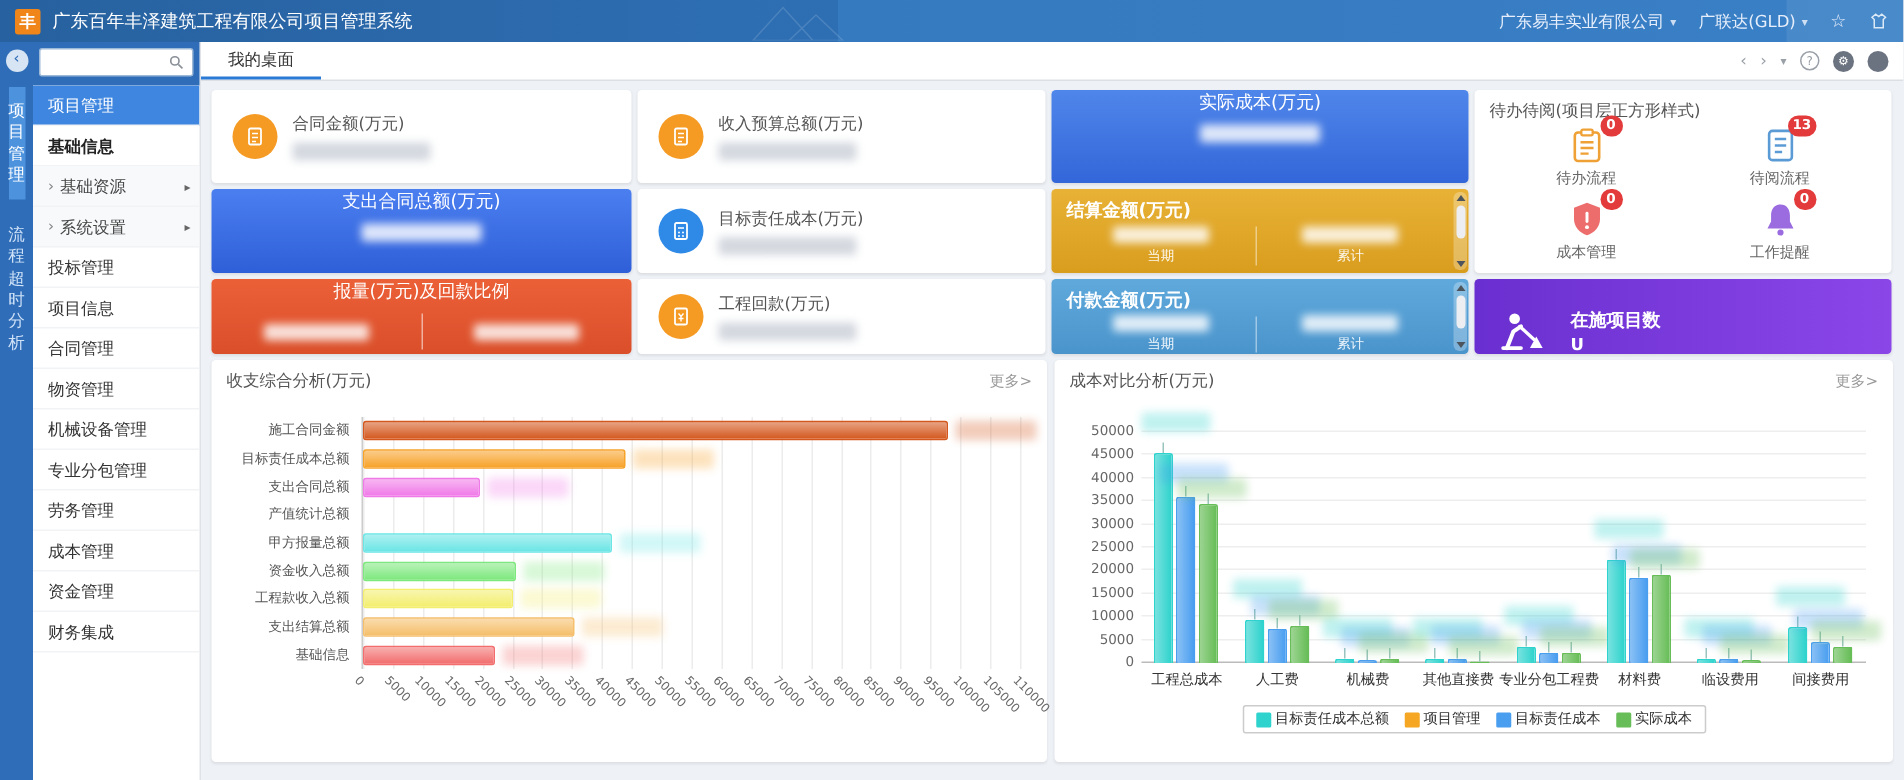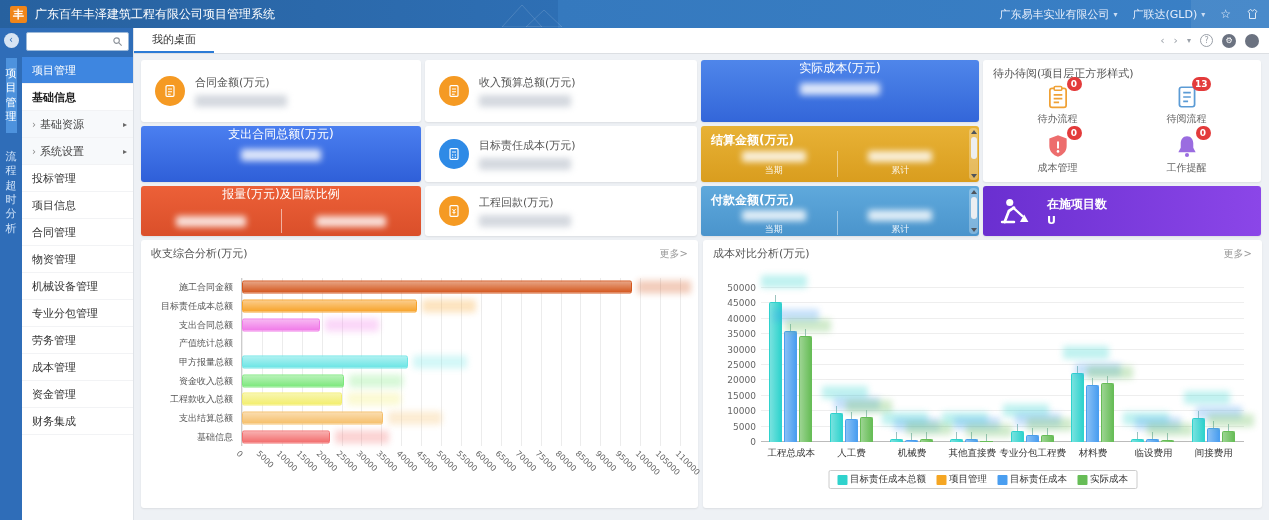--- a/index.html
+++ b/index.html
@@ -84,21 +84,21 @@
 .scroll-thumb {position:absolute;top:9px;left:1.5px;width:6px;height:22px;background:#eceef1;border-radius:3px;}
 
 .card.todo {background:#fff;padding:6px 10px 4px;display:flex;flex-direction:column;grid-area:c4;}
 .todo-title {font-size:11px;color:#555;}
 .todo-grid {flex:1;display:grid;grid-template-columns:1fr 1fr;grid-template-rows:1fr 1fr;}
 .todo-item {display:flex;flex-direction:column;align-items:center;justify-content:center;gap:2px;cursor:pointer;}
 .todo-icon {position:relative;width:26px;height:26px;}
 .badge {position:absolute;top:-7px;right:-11px;min-width:15px;height:14px;border-radius:7px;background:#e33b3b;color:#fff;font-size:9px;font-weight:bold;display:flex;align-items:center;justify-content:center;padding:0 3px;}
 .todo-label {font-size:10px;color:#666;}
 
-.card.purple {background:linear-gradient(90deg,#6a2fd0,#8b46e8);display:flex;align-items:center;padding:0 14px;gap:16px;color:#fff;grid-area:c11;}
+.card.purple {background:linear-gradient(90deg,#6a2fd0,#8b46e8);display:flex;align-items:flex-end;padding:0 14px;gap:16px;color:#fff;grid-area:c11;}
 .purple-text {display:flex;flex-direction:column;gap:1px;}
 .purple-title {font-size:12px;font-weight:bold;}
 .purple-value {font-size:11px;font-weight:bold;}
 
 
 .charts {display:flex;gap:5px;margin-top:4px;height:268px;}
 .panel {background:#fff;border-radius:3px;box-shadow:0 1px 2px rgba(0,0,0,.08);padding:6px 10px 18px;display:flex;flex-direction:column;gap:15px;}
 .panel.left {width:557px;flex-shrink:0;}
 .panel.right {flex:1;min-width:0;}
 .panel-head {display:flex;justify-content:space-between;align-items:center;flex-shrink:0;}

